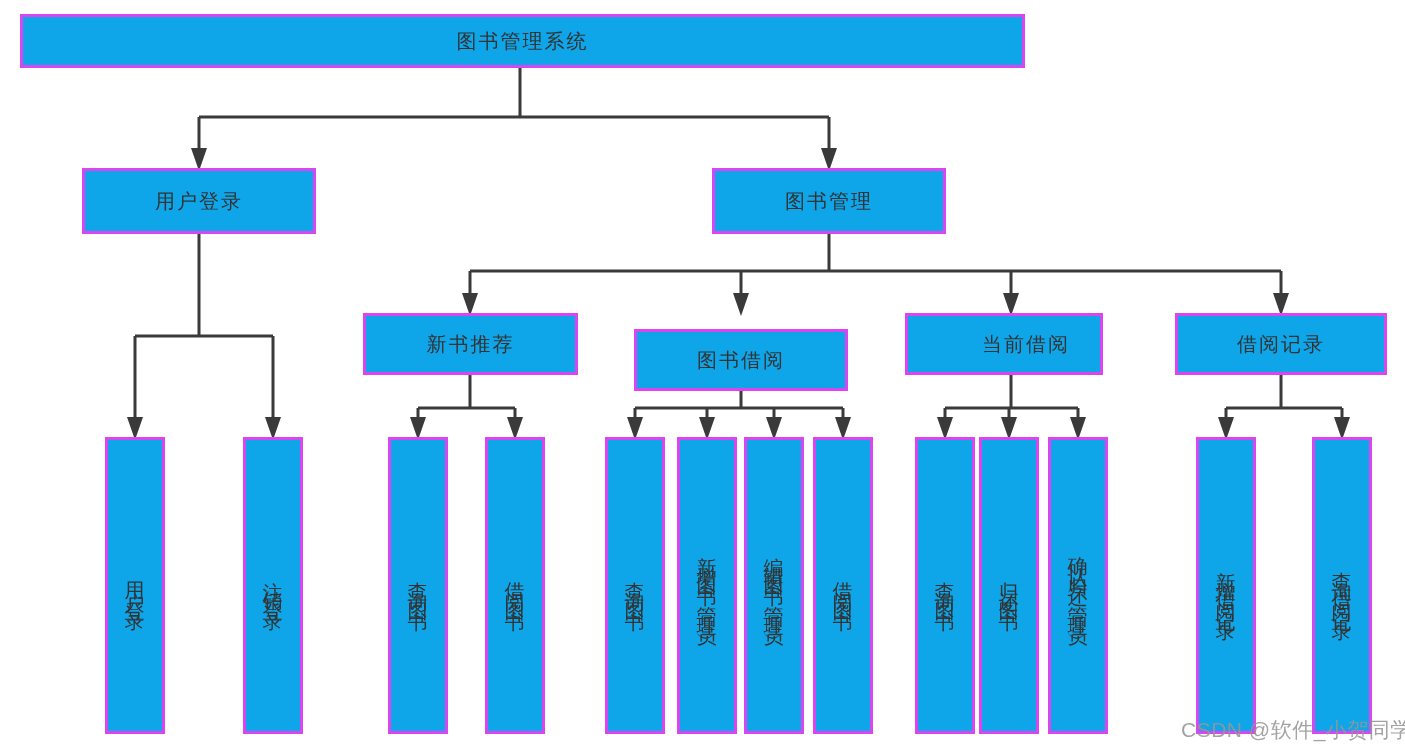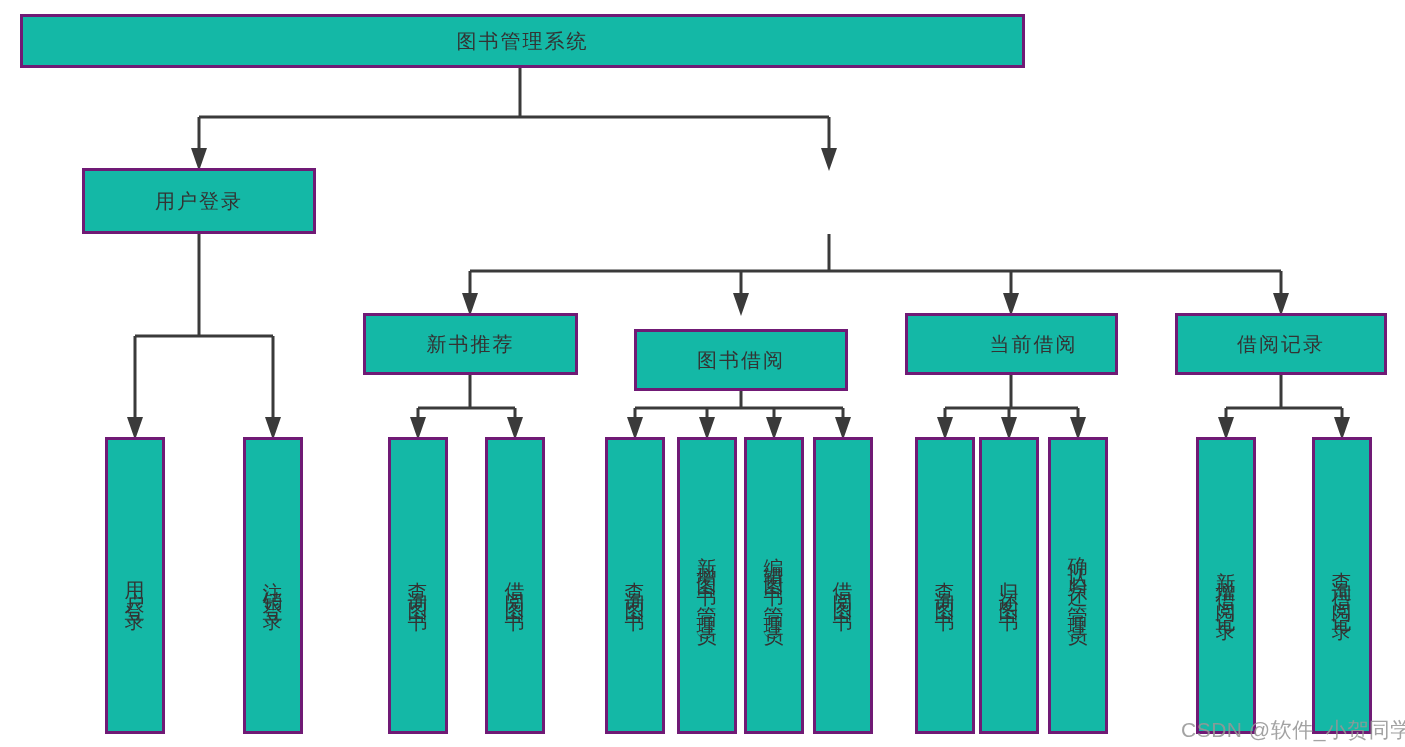--- a/index.html
+++ b/index.html
@@ -11,22 +11,22 @@
     color:#333333;
     overflow:hidden;
   }
   .connector-layer {
     position:absolute; left:0; top:0;
     width:1405px; height:747px;
     z-index:1;
   }
   .node {
     position:absolute;
-    background:#14b8a6;
-    border:3px solid #701a75;
+    background:#0ea5e9;
+    border:3px solid #d946ef;
     box-sizing:border-box;
     display:flex;
     align-items:center;
     justify-content:center;
     z-index:2;
   }
   .h-label {
     font-size:20px;
     letter-spacing:2px;
     white-space:nowrap;
@@ -40,21 +40,21 @@
     white-space:nowrap;
   }
   
   .root-box   { left:20px;  top:14px;  width:1005px; height:54px; }
   .lvl2       { top:168px;  height:66px; width:234px; }
   .b-user     { left:82px;  }
   .b-book     { left:712px; }
   .lvl3       { top:313px;  height:62px; }
   .s-rec      { left:363px; width:215px; }
   .s-borrow   { left:634px; width:214px;margin-top:16px; }
-  .s-current  { left:905px; width:213px;padding-left:44px; }
+  .s-current  { left:905px; width:198px;padding-left:44px; }
   .s-record   { left:1175px; width:212px; }
   .leaf       { top:437px;  height:297px; width:60px; }
   .lf1  { left:105px;  }
   .lf2  { left:243px;  }
   .lf3  { left:388px;  }
   .lf4  { left:485px;  }
   .lf5  { left:605px;  }
   .lf6  { left:677px;  }
   .lf7  { left:744px;  }
   .lf8  { left:813px;  }
@@ -136,20 +136,23 @@
     </g>
   </svg>
 
   <div class="node root-box">
     <span class="h-label">图书管理系统</span>
   </div>
 
   <div class="node lvl2 b-user">
     <span class="h-label">用户登录</span>
   </div>
+  <div class="node lvl2 b-book">
+    <span class="h-label">图书管理</span>
+  </div>
 
   <div class="node lvl3 s-rec">
     <span class="h-label">新书推荐</span>
   </div>
   <div class="node lvl3 s-borrow">
     <span class="h-label">图书借阅</span>
   </div>
   <div class="node lvl3 s-current">
     <span class="h-label">当前借阅</span>
   </div>

